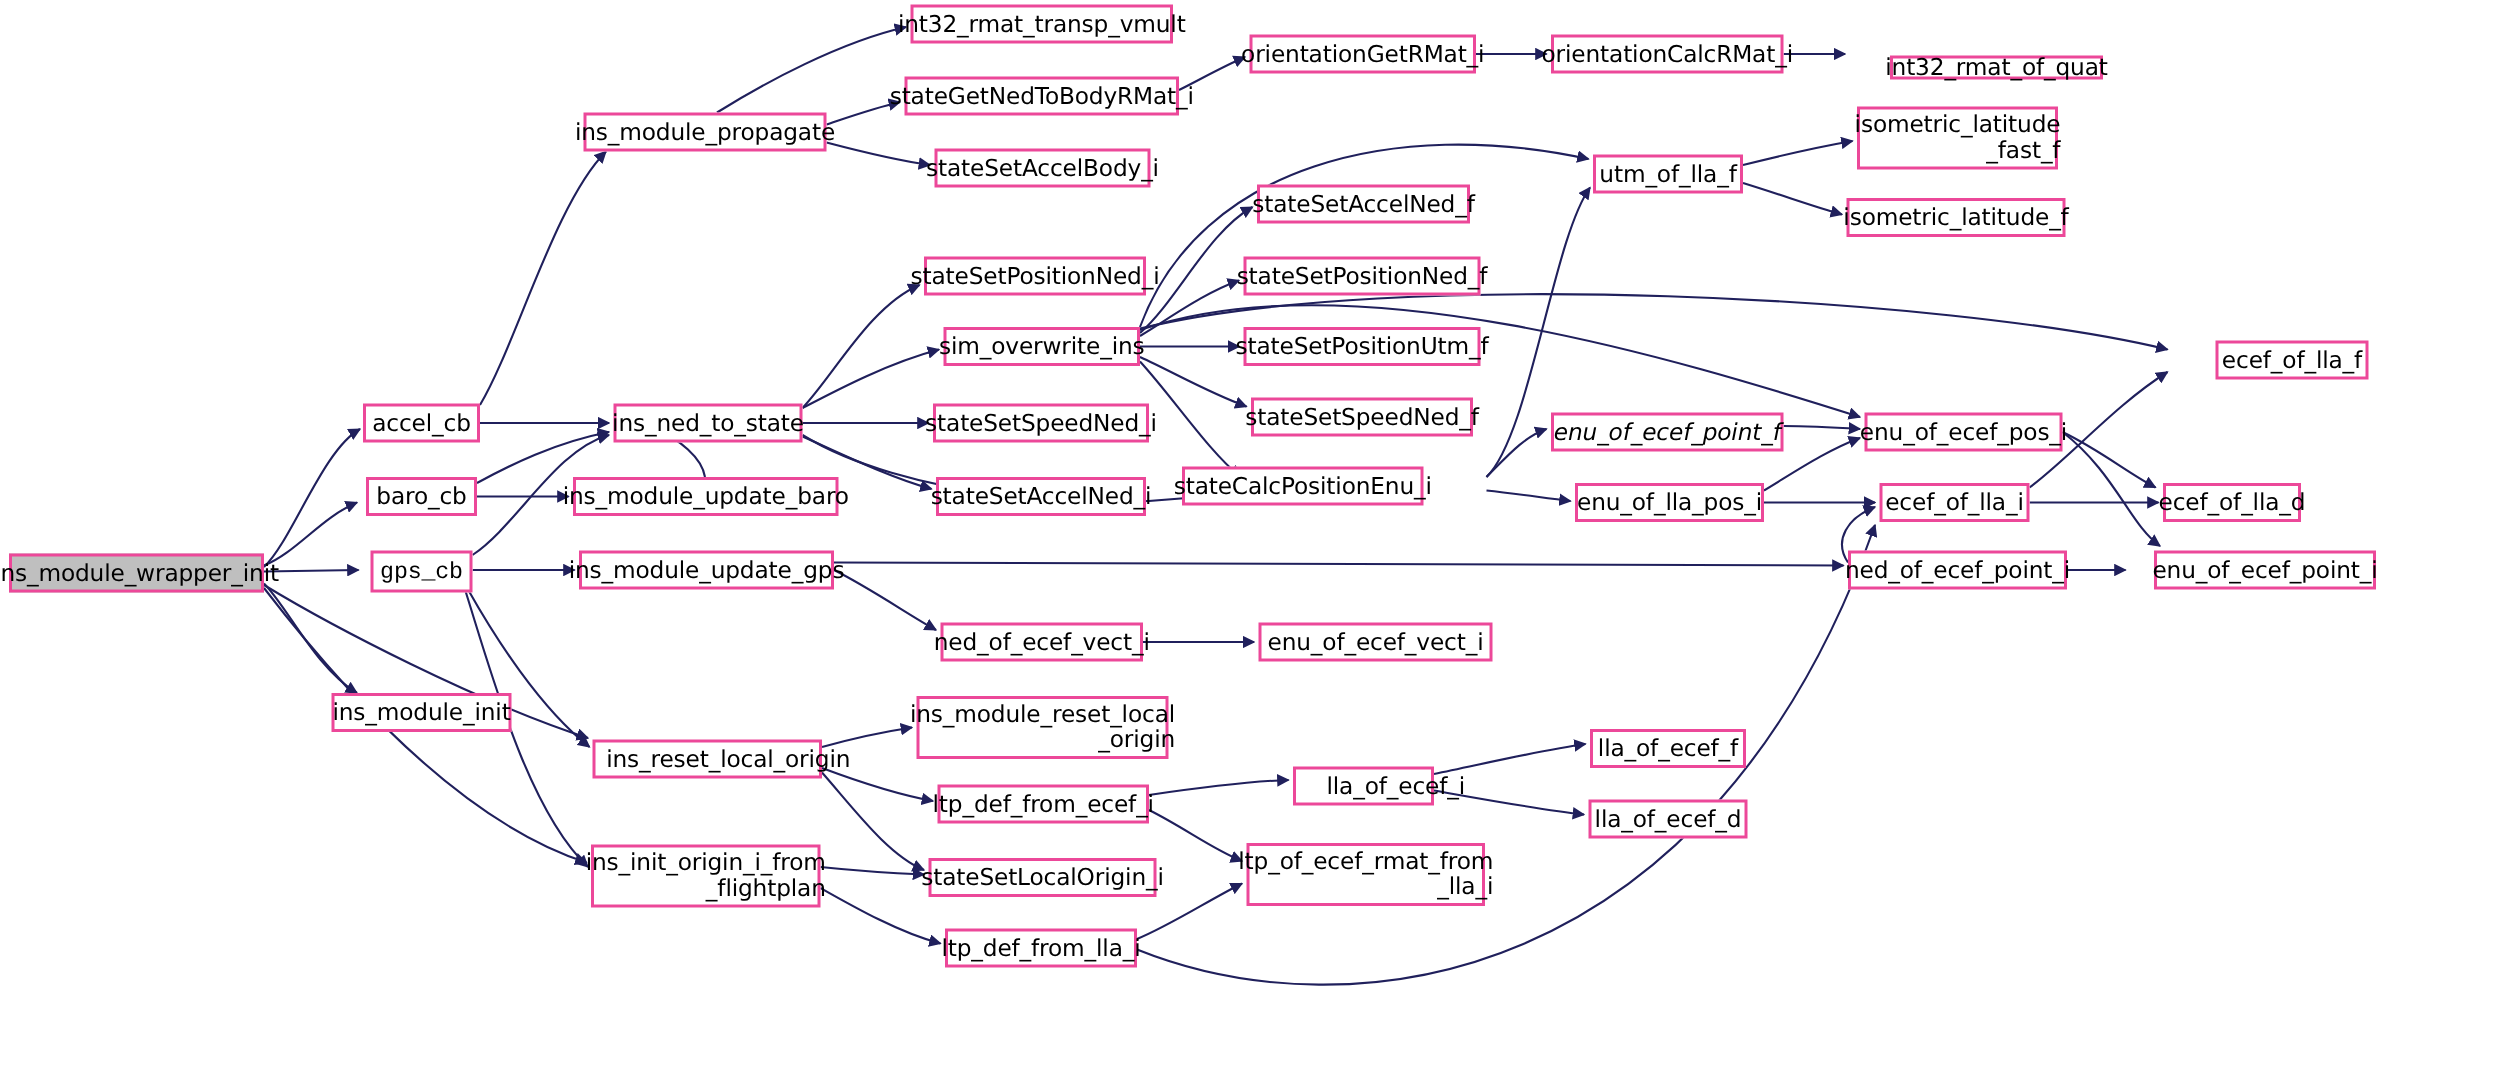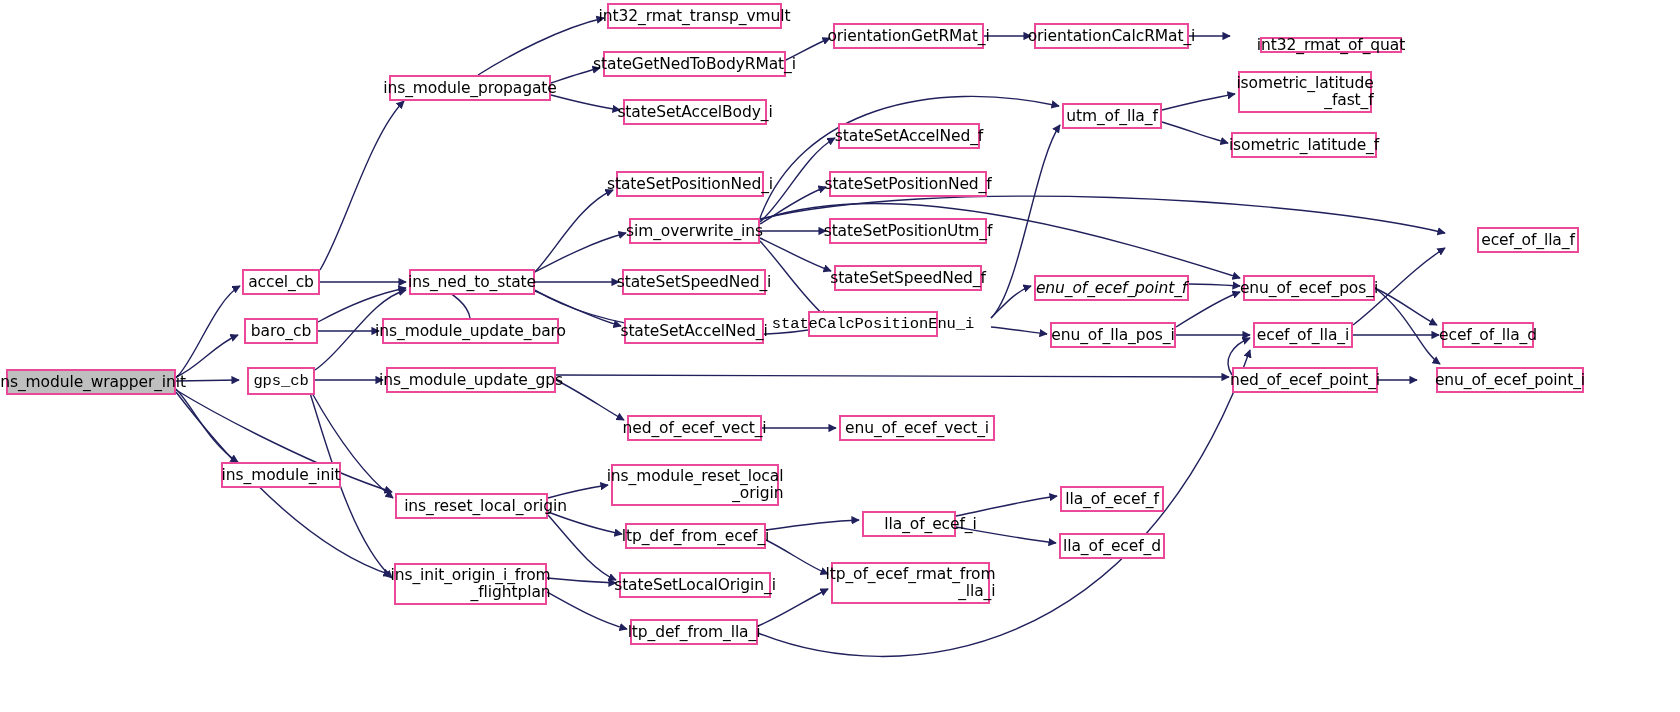--- a/index.html
+++ b/index.html
@@ -142,21 +142,21 @@
       <div class="node" style="left: 611px; top: 464px; width: 168px; height: 42px;">ins_module_reset_local
 _origin</div>
       <div class="node" style="left: 625px; top: 523px; width: 141px; height: 26px;">ltp_def_from_ecef_i</div>
       <div class="node" style="left: 619px; top: 572px; width: 152px; height: 26px;">stateSetLocalOrigin_i</div>
       <div class="node" style="left: 630px; top: 619px; width: 128px; height: 26px;">ltp_def_from_lla_i</div>
       <div class="node" style="left: 833px; top: 23px; width: 151px; height: 26px;">orientationGetRMat_i</div>
       <div class="node" style="left: 838px; top: 123px; width: 142px; height: 26px;">stateSetAccelNed_f</div>
       <div class="node" style="left: 829px; top: 171px; width: 158px; height: 26px;">stateSetPositionNed_f</div>
       <div class="node" style="left: 829px; top: 218px; width: 158px; height: 26px;">stateSetPositionUtm_f</div>
       <div class="node" style="left: 834px; top: 265px; width: 148px; height: 26px;">stateSetSpeedNed_f</div>
-      <div class="node" style="left: 808px; top: 311px; width: 130px; height: 26px; font-family: Liberation Mono, monospace;">stateCalcPositionEnu_i</div>
+      <div class="node" style="left: 788px; top: 311px; width: 161px; height: 26px;">stateCalcPositionEnu_i</div>
       <div class="node" style="left: 839px; top: 415px; width: 156px; height: 26px;">enu_of_ecef_vect_i</div>
       <div class="node" style="left: 862px; top: 511px; width: 94px; height: 26px; padding-left: 43px;">lla_of_ecef_i</div>
       <div class="node" style="left: 831px; top: 562px; width: 159px; height: 42px;">ltp_of_ecef_rmat_from
 _lla_i</div>
       <div class="node" style="left: 1034px; top: 23px; width: 155px; height: 26px;">orientationCalcRMat_i</div>
       <div class="node" style="left: 1062px; top: 103px; width: 100px; height: 26px;">utm_of_lla_f</div>
       <div class="node" style="left: 1034px; top: 275px; width: 155px; height: 26px; font-style: italic;">enu_of_ecef_point_f</div>
       <div class="node" style="left: 1050px; top: 322px; width: 126px; height: 26px;">enu_of_lla_pos_i</div>
       <div class="node" style="left: 1060px; top: 486px; width: 104px; height: 26px;">lla_of_ecef_f</div>
       <div class="node" style="left: 1059px; top: 533px; width: 106px; height: 26px;">lla_of_ecef_d</div>

